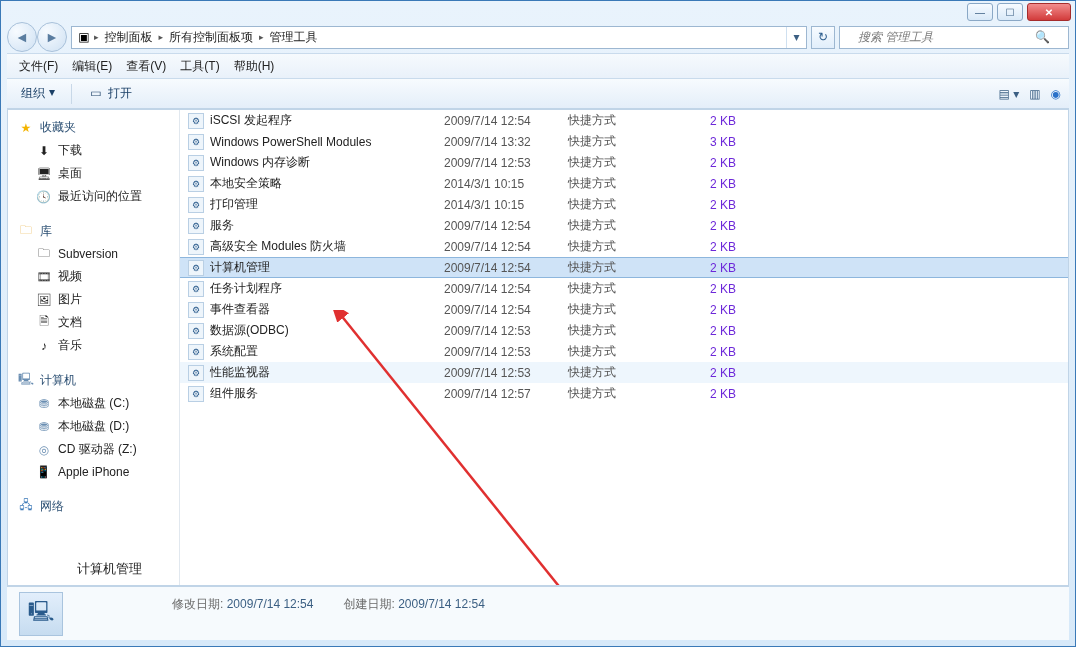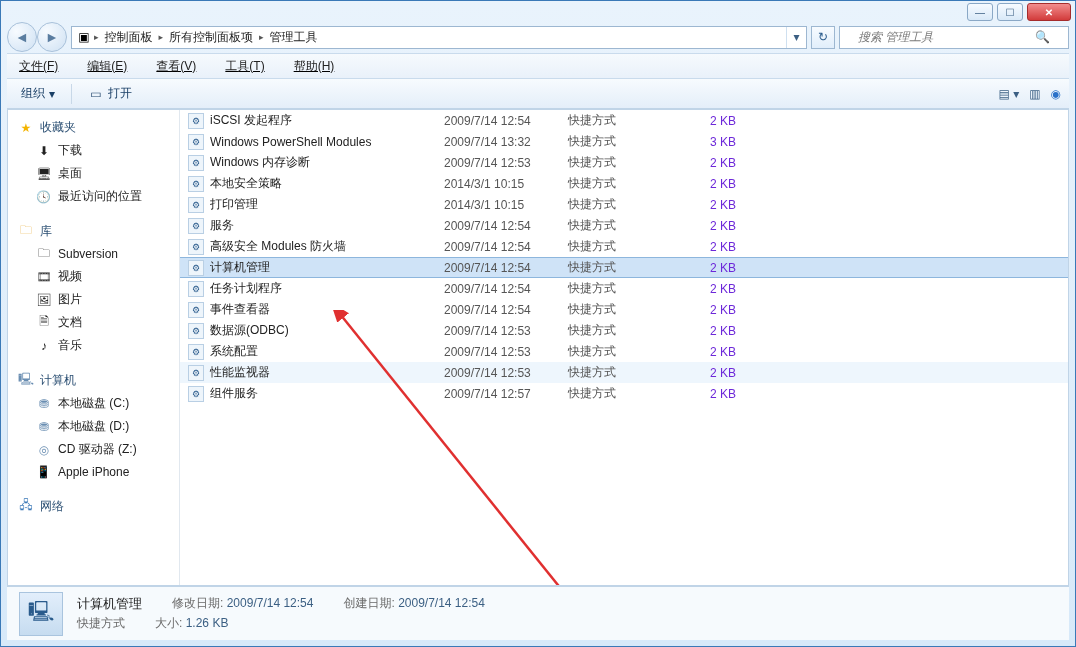--- a/index.html
+++ b/index.html
@@ -15,26 +15,26 @@
 .navcircle { width:30px; height:30px; border-radius:50%; background:radial-gradient(circle at 30% 30%,#f7fbff,#cfe1f3); border:1px solid #a8c1da; display:flex; align-items:center; justify-content:center; color:#5a7da0; font-size:14px; }
 .addrwrap { flex:1; display:flex; background:#fff; border:1px solid #9db7d1; height:23px; align-items:center; }
 .addrbar { flex:1; display:flex; align-items:center; padding:0 4px; gap:2px; }
 .crumb { padding:2px 4px; color:#222; }
 .crumb-sep { color:#555; font-size:9px; }
 .addr-drop { width:20px; text-align:center; color:#3b5f83; border-left:1px solid #cfe0f0; height:100%; display:flex; align-items:center; justify-content:center;}
 .refresh-btn { width:24px; height:23px; border:1px solid #9db7d1; background:linear-gradient(#f7fbff,#e1eefb); display:flex; align-items:center; justify-content:center; color:#2a5b8c; }
 .searchbox { width:230px; height:23px; border:1px solid #9db7d1; background:#fff; display:flex; align-items:center; padding:0 18px; color:#7a7a7a; font-style:italic; justify-content:space-between;}
 .searchbox span.icon { font-style:normal; color:#5b7ea2;}
 
-.menubar { height:22px; background:linear-gradient(#f6fafd,#e9f1fa); border-top:1px solid #c9dbec; border-bottom:1px solid #c9dbec; display:flex; align-items:center; padding:12px 6px; gap:17px; margin:0 6px;text-decoration:underline;}
+.menubar { height:22px; background:linear-gradient(#f6fafd,#e9f1fa); border-top:1px solid #c9dbec; border-bottom:1px solid #c9dbec; display:flex; align-items:center; padding:12px 6px; gap:2px; margin:0 6px;}
 .menu-item { padding:3px 6px; color:#222; }
 
 .toolbar { height:30px; background:linear-gradient(#f7fbfe,#e4eef9); border-bottom:1px solid #c0d4e7; display:flex; align-items:center; padding:0 8px; margin:0 6px; justify-content:space-between;}
 .toolbar-left { display:flex; align-items:center; gap:10px;}
-.tool-btn { display:flex; align-items:center; gap:4px; padding:3px 6px; color:#1a3f66; }
+.tool-btn { display:flex; align-items:flex-start; gap:4px; padding:3px 6px; color:#1a3f66; }
 .tool-sep { width:1px; height:20px; background:#c8d8e8; }
 .toolbar-right { display:flex; align-items:center; gap:10px; color:#3b5f83;}
 
 .body { flex:1; display:flex; margin:0 6px 0 6px; background:#fff; border:1px solid #c0d4e7; overflow:hidden;}
 .sidebar { width:172px; background:#fff; border-right:1px solid #e1e8ef; overflow-y:auto; padding:6px 0;}
 .side-head { display:flex; align-items:center; gap:6px; padding:3px 10px; color:#2a4e72; }
 .side-item { display:flex; align-items:center; gap:6px; padding:3px 10px 3px 28px; color:#222; }
 .side-spacer { height:12px; }
 .sicon { width:16px; height:16px; display:inline-flex; align-items:center; justify-content:center; font-size:12px;}
 .star { color:#f4b400;}
@@ -59,21 +59,21 @@
 .cell-type { width:118px; color:#555;}
 .cell-size { width:74px; text-align:right; padding-right:16px; color:#6d28d9;}
 .ficon { width:16px; height:16px; display:inline-flex; align-items:center; justify-content:center; color:#2a5b8c; background:#eef5fb; border:1px solid #b9cfe4; font-size:9px;}
 
 .arrow { position:absolute; left:150px; top:200px; pointer-events:none;}
 
 .details { height:54px; border-top:1px solid #c0d4e7; background:#f6fafd; margin:0 6px 6px 6px; display:flex; align-items:center; padding:4px 12px; gap:14px;}
 .det-icon { width:44px; height:44px; background:linear-gradient(#e2eefb,#c6dcf0); border:1px solid #a9c4de; display:flex; align-items:center; justify-content:center; color:#2a5b8c; font-size:20px;}
 .det-text { display:flex; flex-direction:column; gap:2px;}
 .det-title { font-size:13px; color:#222;}
-.det-row { color:#6a6a6a; }
+.det-row { color:#6a6a6a;margin-top:36px; }
 .det-row b { color:#3b5f83; font-weight:normal;}
 .det-block { display:flex; gap:30px;}
 </style>
 </head>
 <body>
 
 <div class="window">
 
   <div class="titlebar">
     <div class="tb-btn">—</div>

